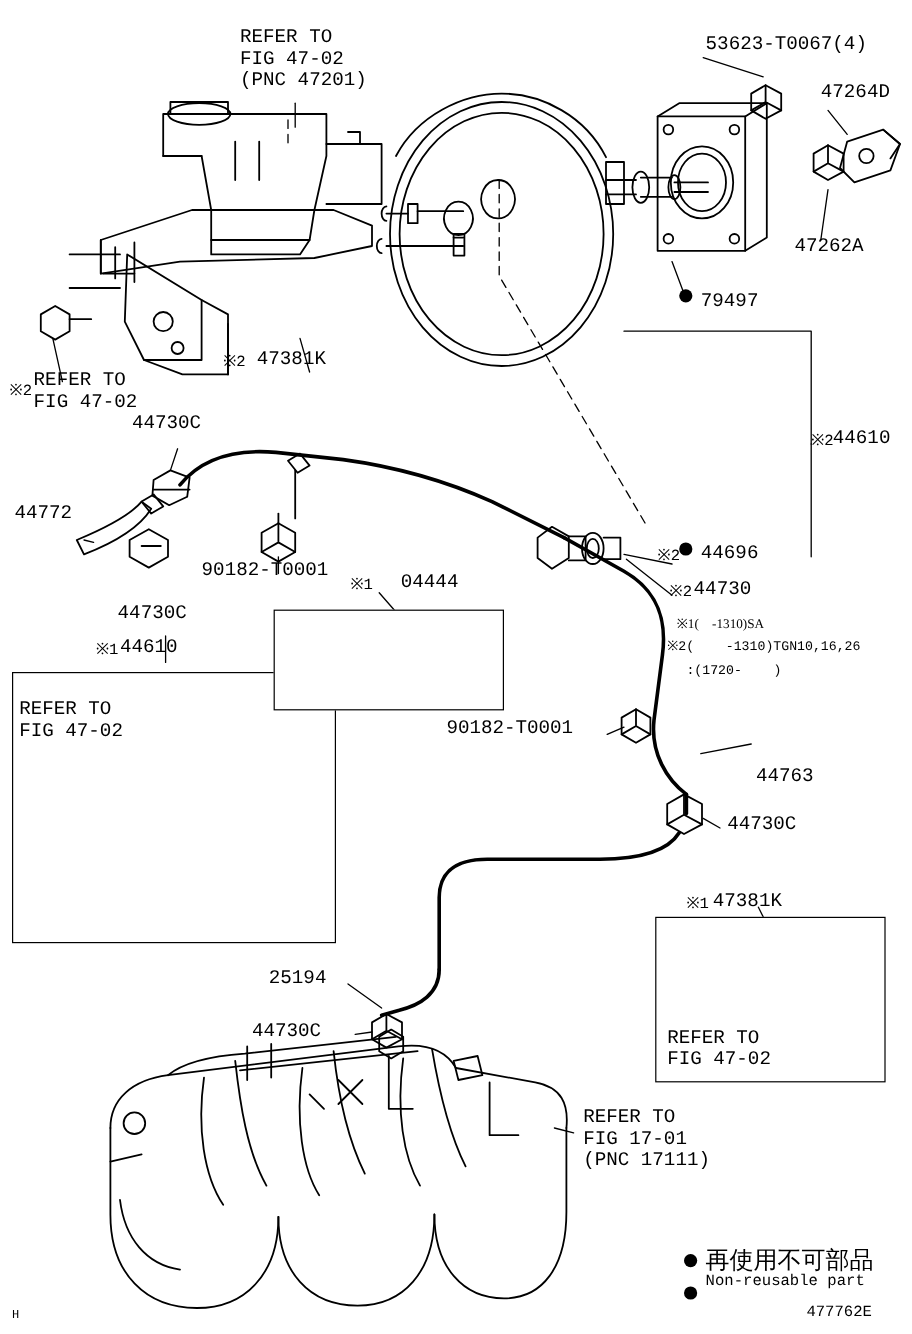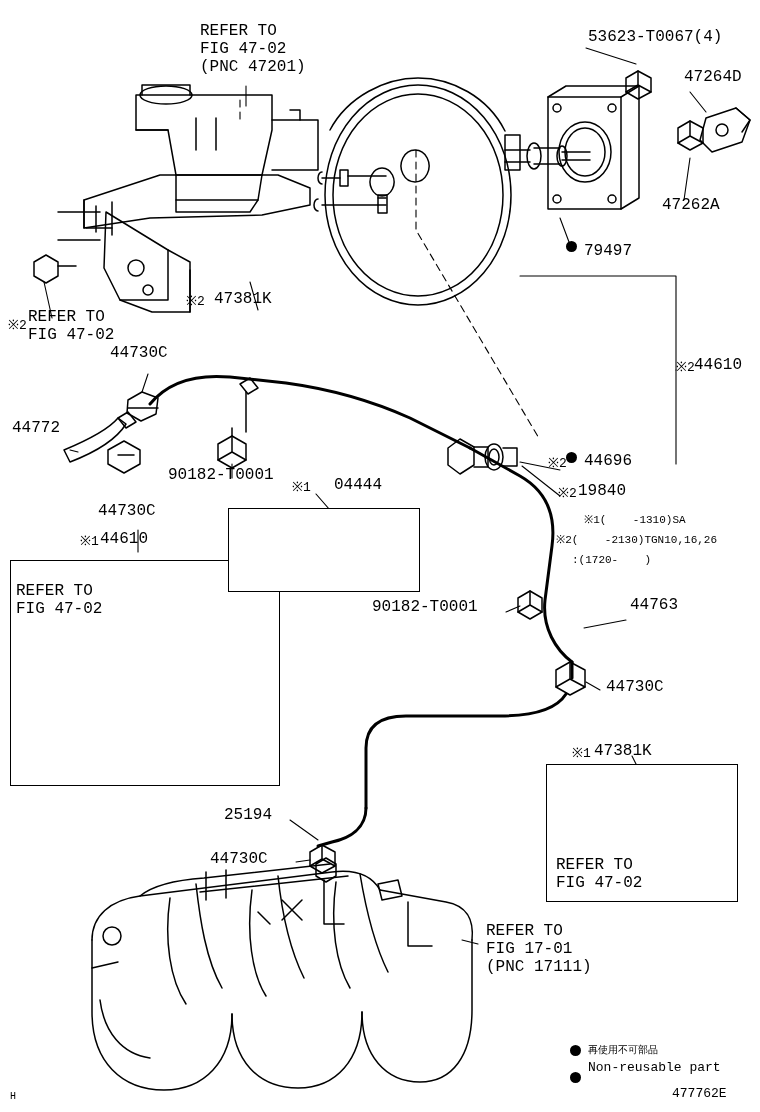--- a/index.html
+++ b/index.html
@@ -2,21 +2,21 @@
 <html><head>
 <meta charset="utf-8">
 <style>
   html,body{margin:0;padding:0;background:#ffffff;}
   body{width:760px;height:1112px;position:relative;overflow:hidden;
        font-family:"Liberation Mono","DejaVu Sans Mono",monospace;color:#000;}
   #stage{position:absolute;left:0;top:0;width:705px;height:1112px;}
   .lbl{position:absolute;white-space:pre;font-size:16px;line-height:18px;letter-spacing:0px;}
   .lbl.sm{font-size:13px;line-height:15px;}
   .lbl.xs{font-size:11px;line-height:13px;}
-  .lbl.jp{font-family:"DejaVu Sans",sans-serif;font-size:10px;}
+  .lbl.jp{font-family:"DejaVu Sans",sans-serif;font-size:20px;}
   .lbl.tiny{font-size:10px;}
   svg{position:absolute;left:0;top:0;}
   .dot{position:absolute;width:11px;height:11px;border-radius:50%;background:#000;}
   .box{position:absolute;border:1.6px solid #000;background:#fff;}
 </style>
 </head>
 <body>
 
 <div id="stage">
 
@@ -260,31 +260,31 @@
   <div class="lbl sm" style="left:80px;top:534px;">※1</div>
   <div class="lbl" style="left:100px;top:530px;">44610</div>
 
   <div class="lbl sm" style="left:676px;top:360px;">※2</div>
   <div class="lbl" style="left:694px;top:356px;">44610</div>
 
   <div class="lbl sm" style="left:548px;top:456px;">※2</div>
   <div class="lbl" style="left:584px;top:452px;">44696</div>
 
   <div class="lbl sm" style="left:558px;top:486px;">※2</div>
-  <div class="lbl" style="left:578px;top:482px;">19840</div>
-
-  <div class="lbl xs" style="left:584px;top:514px;">※1(    -1310)SA</div>
-  <div class="lbl xs" style="left:556px;top:534px;">※2(    -2130)TGN10,16,26</div>
+  <div class="lbl" style="left:578px;top:482px;">44730</div>
+
+  <div class="lbl xs" style="left:564px;top:514px;font-family:Liberation Serif, serif;">※1(    -1310)SA</div>
+  <div class="lbl xs" style="left:556px;top:534px;">※2(    -1310)TGN10,16,26</div>
   <div class="lbl xs" style="left:572px;top:554px;">:(1720-    )</div>
 
   <div class="lbl" style="left:16px;top:582px;">REFER TO
 FIG 47-02</div>
 
   <div class="lbl" style="left:372px;top:598px;">90182-T0001</div>
-  <div class="lbl" style="left:630px;top:596px;">44763</div>
+  <div class="lbl" style="left:630px;top:638px;">44763</div>
   <div class="lbl" style="left:606px;top:678px;">44730C</div>
 
   <div class="lbl sm" style="left:572px;top:746px;">※1</div>
   <div class="lbl" style="left:594px;top:742px;">47381K</div>
   <div class="lbl" style="left:556px;top:856px;">REFER TO
 FIG 47-02</div>
 
   <div class="lbl" style="left:224px;top:806px;">25194</div>
   <div class="lbl" style="left:210px;top:850px;">44730C</div>
 

